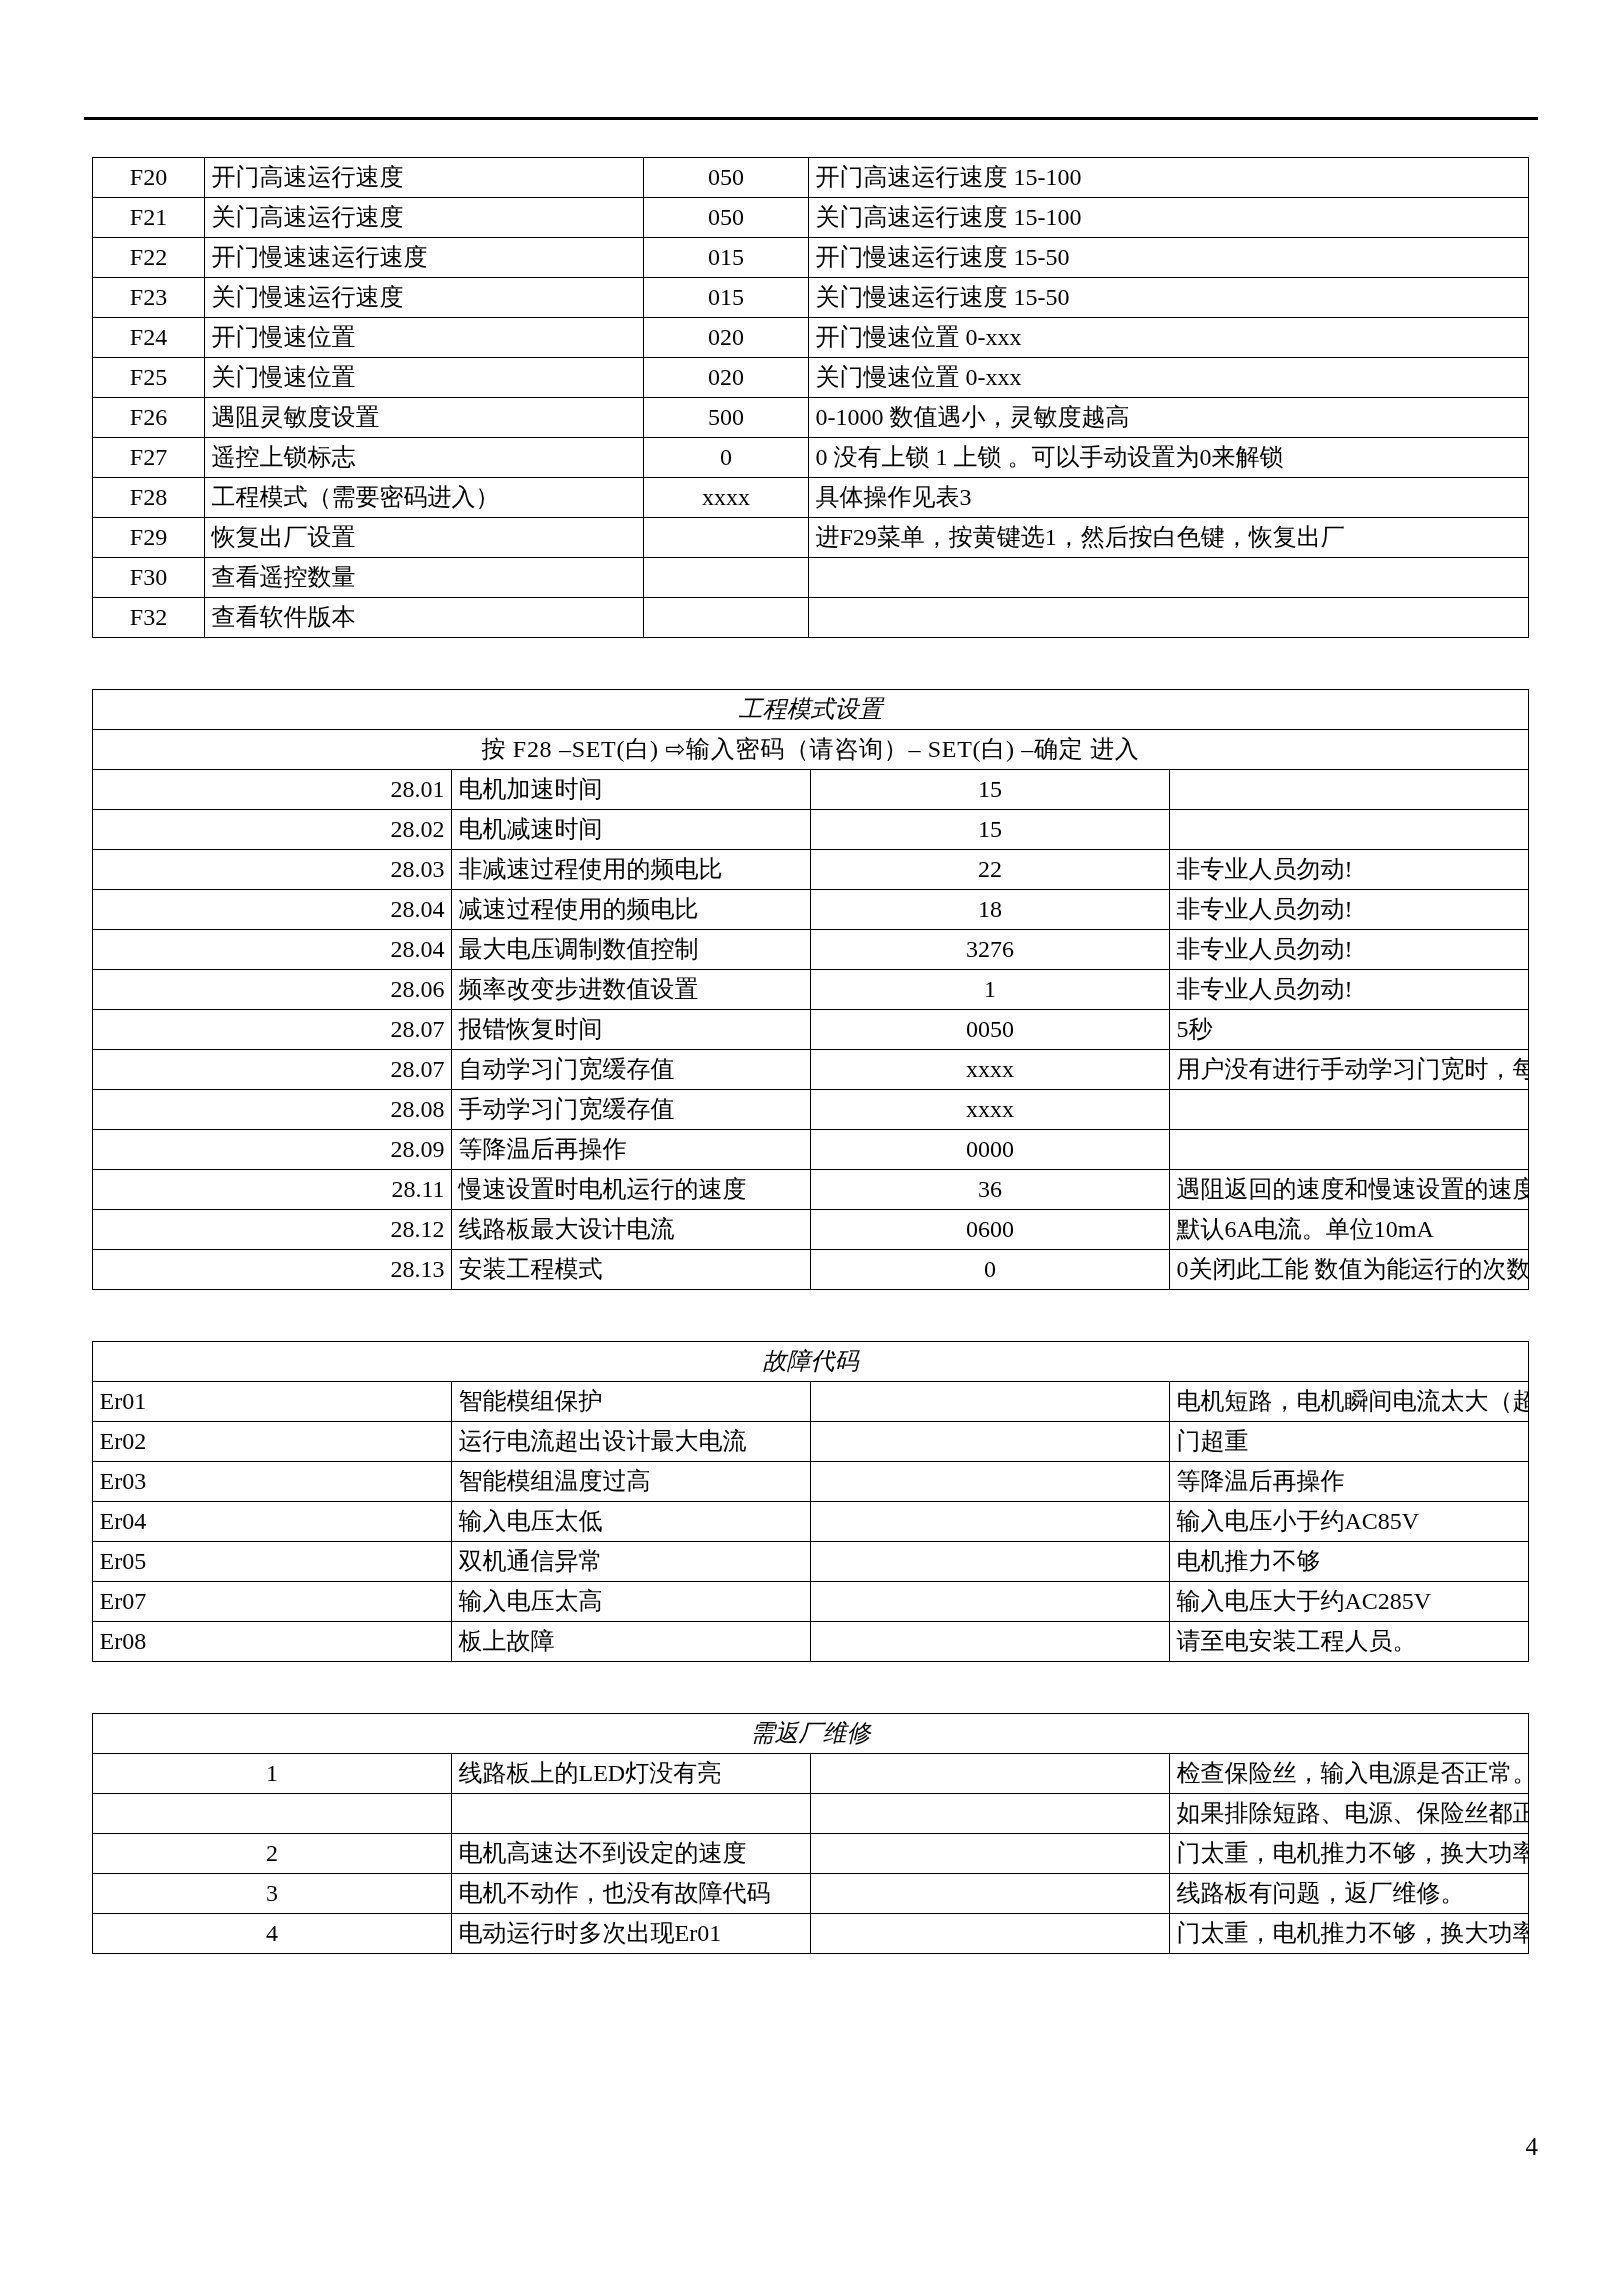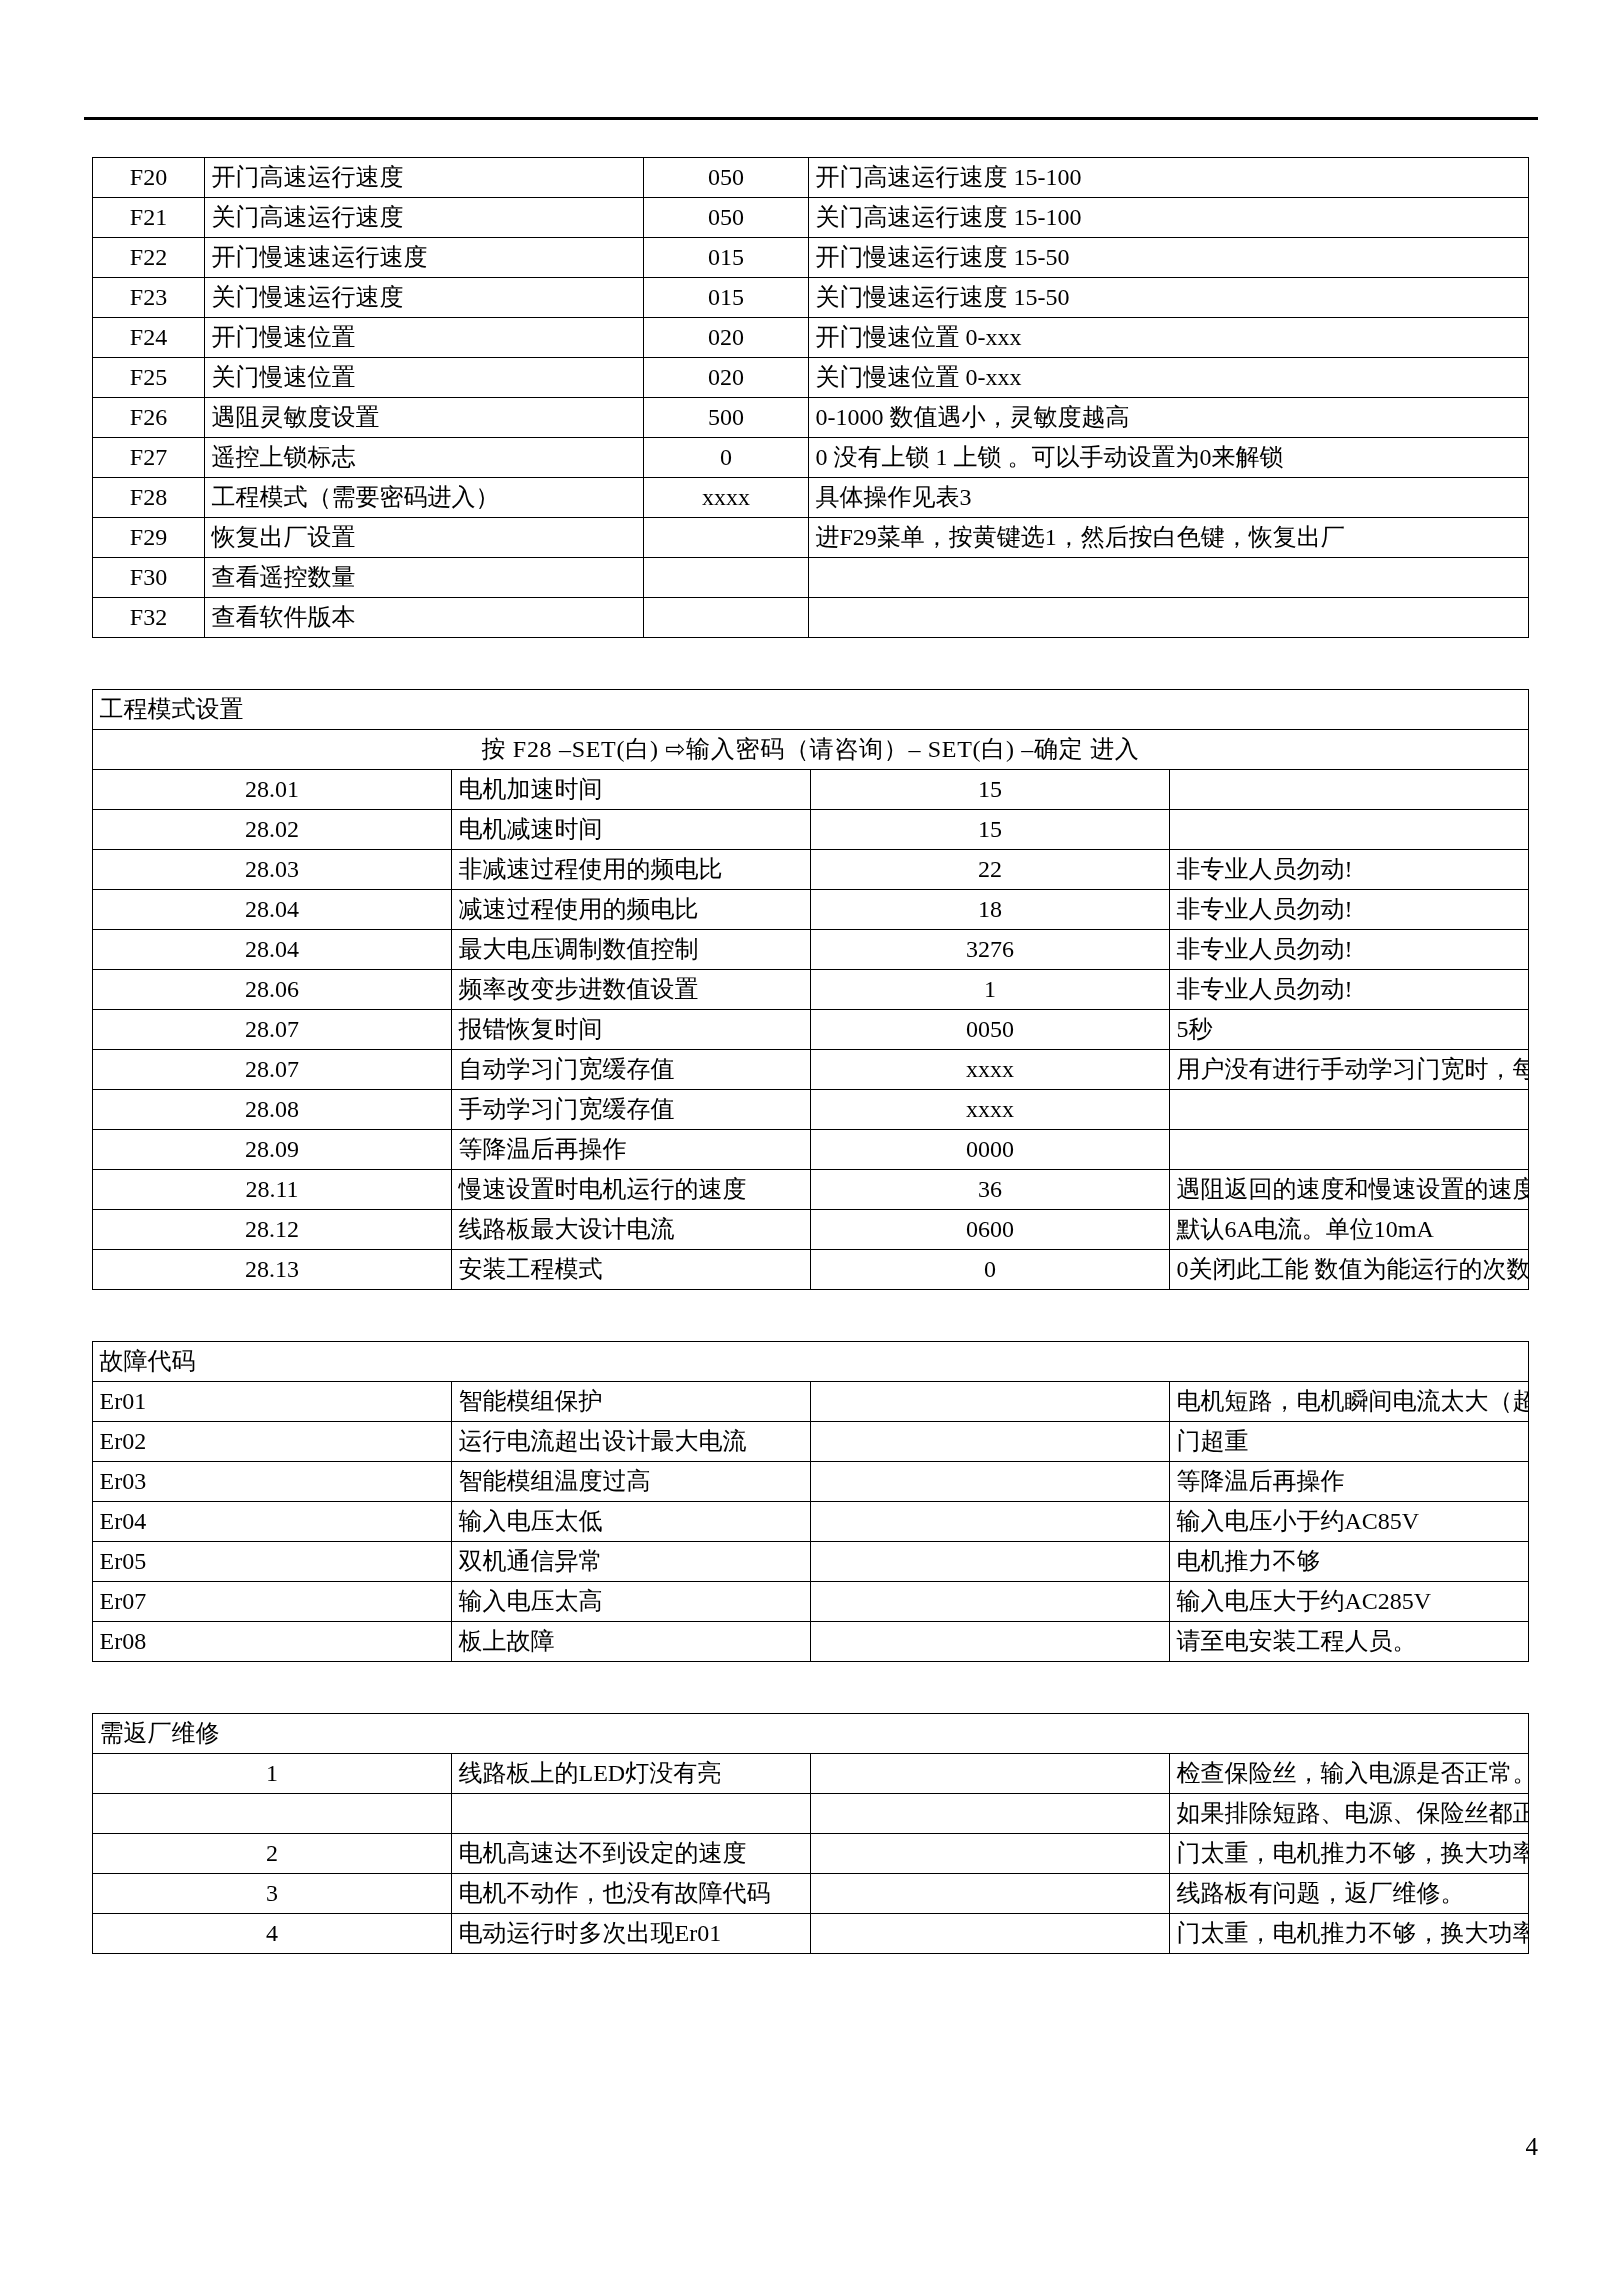--- a/index.html
+++ b/index.html
@@ -49,38 +49,39 @@
     vertical-align: middle;
     height: 35px;
     overflow: hidden;
     white-space: nowrap;
   }
   .c-code { width: 98px; text-align: center; }
   .c-name { width: 425px; text-align: left; }
   .c-val  { width: 151px; text-align: center; }
   .c-desc { text-align: left; }
 
-  .c-code2 { width: 98px; text-align: center; }
+  .c-code2 { width: 98px; text-align: right; }
   .c-name2 { width: 399px; text-align: left; }
   .c-val2  { width: 124px; text-align: center; }
   .c-desc2 { text-align: left; }
 
   .c-err-code { width: 111px; text-align: left; padding-left: 10.5px; }
   .c-err-name { width: 524px; text-align: left; padding-left: 10.5px; }
   .c-err-blank { width: 72px; }
   .c-err-desc { text-align: left; padding-left: 10.5px; }
 
   .c-ph-num { width: 111px; text-align: center; }
   .c-ph-name { width: 524px; text-align: left; padding-left: 10.5px; }
   .c-ph-blank { width: 72px; }
   .c-ph-desc { text-align: left; padding-left: 10.5px; }
 
   .title-row td {
-    text-align: left;
+    text-align: center;
     font-size: 25px;
+    font-style: italic;
   }
   .subtitle-row td {
     text-align: center;
     font-size: 25px;
     letter-spacing: 0.7px;
   }
   .gap-lg { height: 51px; }
   .pagenum {
     position: absolute;
     right: 85px;

